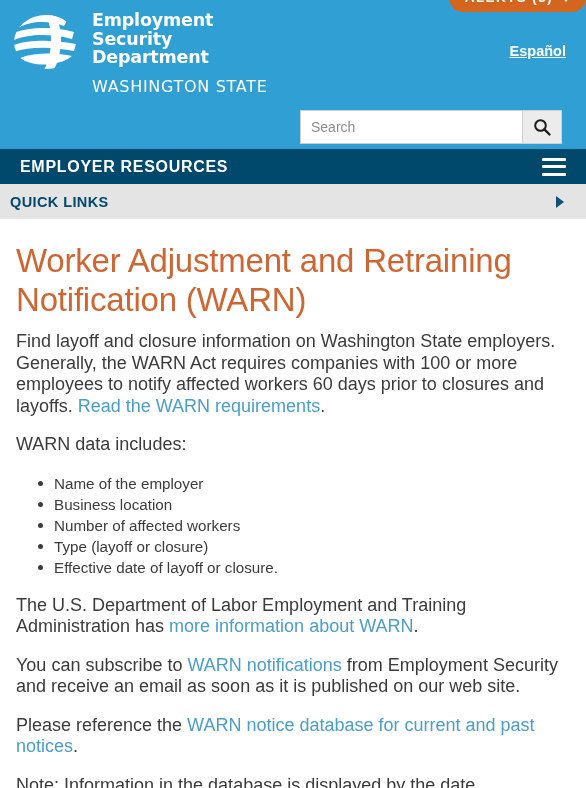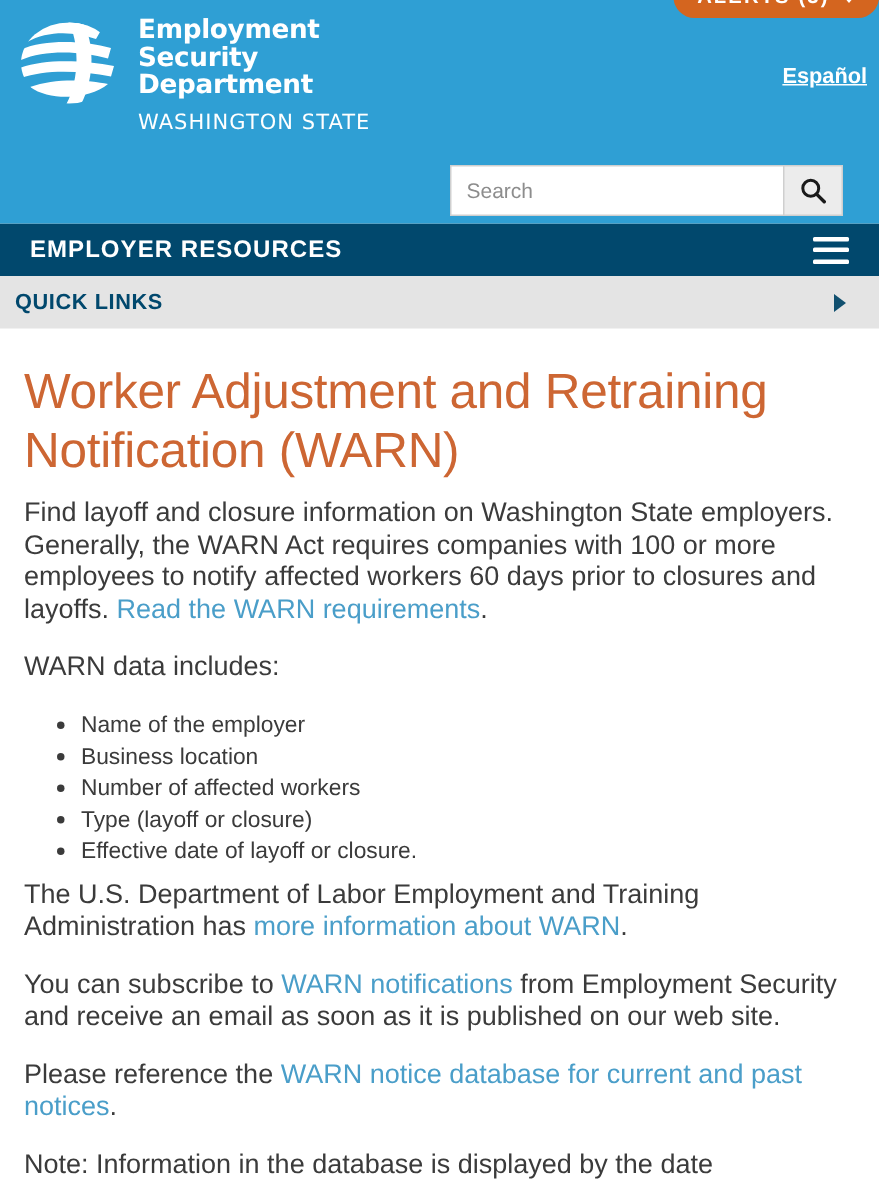--- a/index.html
+++ b/index.html
@@ -64,31 +64,31 @@
   .logo-text {
     color: #ffffff;
     font-family: "DejaVu Sans", sans-serif;
     font-weight: bold;
     font-size: 17.5px;
     line-height: 18.5px;
     letter-spacing: -0.2px;
     padding-top: 3px;
   }
   .logo-sub {
-    font-size: 14px;
+    font-size: 16px;
     font-weight: normal;
     letter-spacing: 0.7px;
-    margin-top: 9px;
+    margin-top: 14px;
     line-height: 12px;
   }
 
   
   .espanol {
     position: absolute;
-    right: 8px;
+    right: 20px;
     top: 43px;
     color: #ffffff;
     font-size: 14.5px;
     font-weight: bold;
     text-decoration: underline;
     cursor: pointer;
   }
 
   
   .search-row {
@@ -190,21 +190,21 @@
     color: #3b3b3b;
     font-size: 18px;
     line-height: 21.5px;
   }
   a.inline-link {
     color: #4a9ec9;
     text-decoration: none;
     cursor: pointer;
   }
   ul.data-list {
-    margin: 0 0 8px 0;
+    margin: 0 0 17px 0;
     padding: 0 0 0 38px;
     list-style: none;
   }
   ul.data-list li {
     position: relative;
     color: #3b3b3b;
     font-size: 15.2px;
     line-height: 21px;
   }
   ul.data-list li::before {

